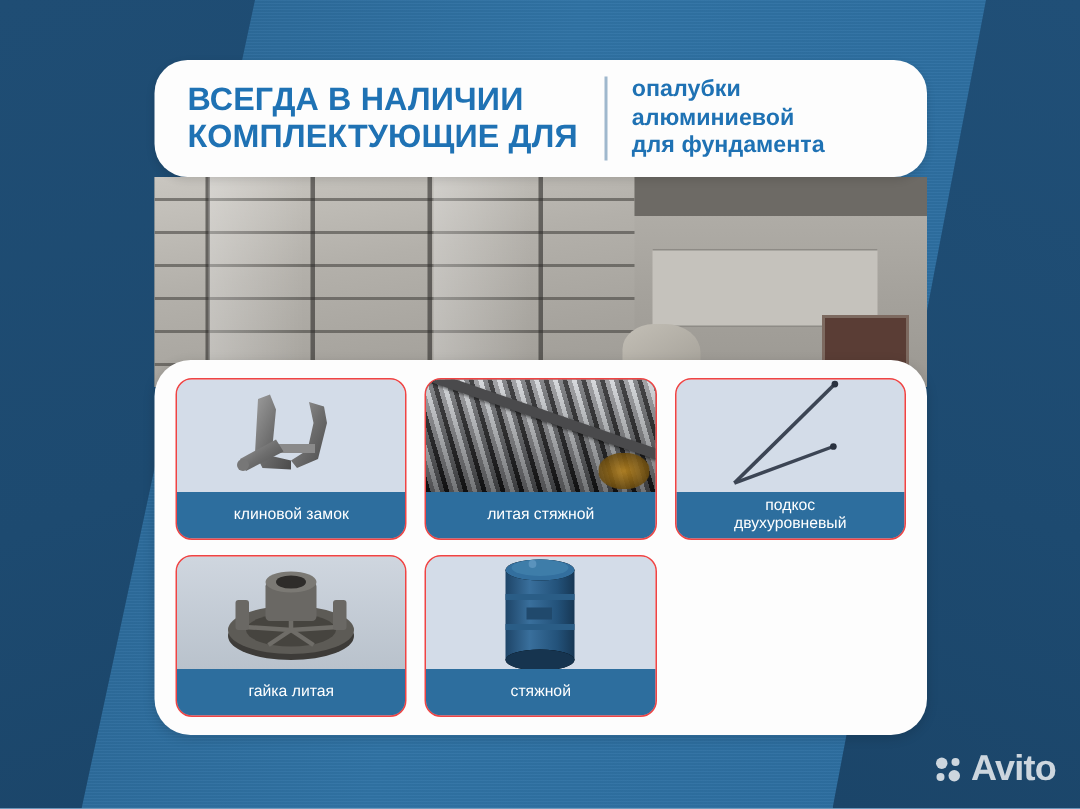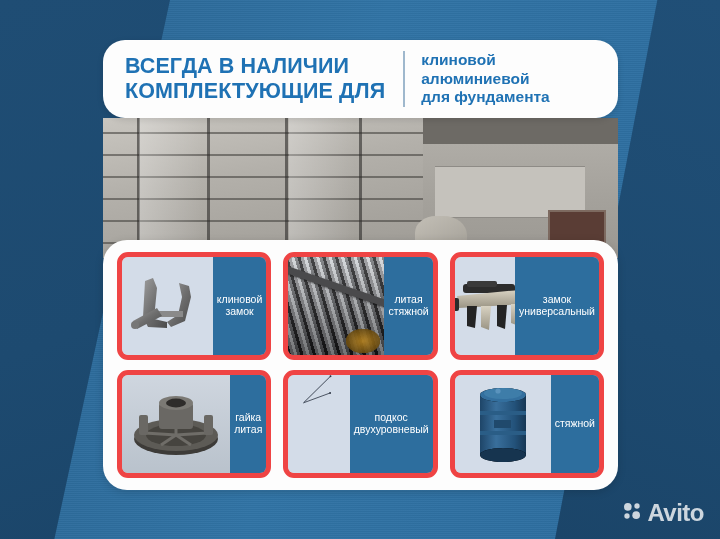--- a/index.html
+++ b/index.html
@@ -161,22 +161,23 @@
     grid-template-rows:repeat(2,1fr);
     gap:10px 12px;
     width:100%; height:100%;
   }
 
   .tile {
     position:relative;
     border-radius:11px;
     overflow:hidden;
     display:flex;
+    flex-direction:column;
     background:#fca5a5;
-    border:5px solid #ef4444;
+    border:1px solid #ef4444;
   }
   .tile-img {
     position:relative;
     flex:1 1 auto;
     overflow:hidden;
     background:#d3dce8;
   }
   .tile-cap {
     flex:0 0 31px;
     background:#2d6e9e;
@@ -232,21 +233,21 @@
   
   .brace { position:absolute; inset:0; }
 
   
   .barrel { position:absolute; left:50%; top:50%; transform:translate(-50%,-50%); }
 
   
   .avito {
     position:absolute;
     right:16px; bottom:14px;
-    display:flex; 
+    display:flex; align-items:center;
     gap:5px;
     opacity:.78;
     z-index:9;
   }
   .avito-dots { width:20px; height:20px; }
   .avito-word {
     font-size:24px;
     font-weight:bold;
     color:#ffffff;
     letter-spacing:-.5px;
@@ -260,21 +261,21 @@
 
   <div class="bg-base"></div>
   <div class="bg-texture"></div>
   <div class="bg-wedge-left"></div>
   <div class="bg-wedge-right"></div>
 
   <div class="header-card">
     <div class="headline">ВСЕГДА В НАЛИЧИИ
 КОМПЛЕКТУЮЩИЕ ДЛЯ</div>
     <div class="divider"></div>
-    <div class="subhead">клиновой
+    <div class="subhead">опалубки
 алюминиевой
 для фундамента</div>
   </div>
 
   <div class="hero">
     <div class="hero-sky"></div>
 
     <div class="panels">
       <div class="panel-line" style="top:14px"></div>
       <div class="panel-line" style="top:36px"></div>
@@ -324,40 +325,32 @@
       <div class="tile photo">
         <div class="tile-img">
           <div class="rebar"></div>
           <div class="rebar-shade"></div>
           <div class="rebar-strap"></div>
           <div class="rebar-rust"></div>
         </div>
         <div class="tile-cap">литая стяжной</div>
       </div>
 
+
       <div class="tile">
         <div class="tile-img">
-          <svg class="clamp" width="104" height="60" viewBox="0 0 104 60">
-            <defs>
-              <linearGradient id="tan" x1="0" y1="0" x2="0" y2="1">
-                <stop offset="0" stop-color="#d8d2c2"></stop>
-                <stop offset="1" stop-color="#9a9484"></stop>
-              </linearGradient>
-            </defs>
-            <rect x="30" y="8" width="52" height="9" rx="3" fill="#2c2c2c"></rect>
-            <path d="M24 20 L86 14 L94 20 L92 28 L26 32 Z" fill="url(#tan)"></path>
-            <rect x="6" y="22" width="20" height="13" rx="2" fill="#2b2b2b"></rect>
-            <path d="M34 30 L44 30 L42 52 L34 50 Z" fill="#242424"></path>
-            <path d="M48 30 L58 30 L56 54 L48 51 Z" fill="url(#tan)"></path>
-            <path d="M64 29 L74 29 L72 53 L64 50 Z" fill="#242424"></path>
-            <path d="M78 28 L88 28 L86 50 L78 47 Z" fill="url(#tan)"></path>
-            <rect x="34" y="5" width="30" height="6" rx="2" fill="#3a3a3a"></rect>
+          <svg class="brace" viewBox="0 0 150 72" preserveAspectRatio="none">
+            <line x1="38" y1="68" x2="104" y2="3" stroke="#3c4554" stroke-width="2.4"></line>
+            <line x1="38" y1="68" x2="103" y2="44" stroke="#3c4554" stroke-width="2.2"></line>
+            <circle cx="104" cy="3" r="2.2" fill="#2a3240"></circle>
+            <circle cx="103" cy="44" r="2.2" fill="#2a3240"></circle>
           </svg>
         </div>
-        <div class="tile-cap">замок универсальный</div>
+        <div class="tile-cap">подкос
+двухуровневый</div>
       </div>
 
       <div class="tile photo">
         <div class="tile-img" style="background:linear-gradient(to bottom,#cfd6df,#b9c2cc)">
           <svg class="castnut" width="110" height="70" viewBox="0 0 110 70">
             <defs>
               <radialGradient id="ng" cx="0.4" cy="0.3">
                 <stop offset="0" stop-color="#75736f"></stop>
                 <stop offset="1" stop-color="#3d3b38"></stop>
               </radialGradient>
@@ -377,33 +370,20 @@
             <ellipse cx="55" cy="14" rx="10" ry="4.4" fill="#2e2c2a"></ellipse>
             <rect x="18" y="26" width="9" height="20" rx="2" fill="#6a6864"></rect>
             <rect x="83" y="26" width="9" height="20" rx="2" fill="#6a6864"></rect>
           </svg>
         </div>
         <div class="tile-cap">гайка литая</div>
       </div>
 
       <div class="tile">
         <div class="tile-img">
-          <svg class="brace" viewBox="0 0 150 72" preserveAspectRatio="none">
-            <line x1="38" y1="68" x2="104" y2="3" stroke="#3c4554" stroke-width="2.4"></line>
-            <line x1="38" y1="68" x2="103" y2="44" stroke="#3c4554" stroke-width="2.2"></line>
-            <circle cx="104" cy="3" r="2.2" fill="#2a3240"></circle>
-            <circle cx="103" cy="44" r="2.2" fill="#2a3240"></circle>
-          </svg>
-        </div>
-        <div class="tile-cap">подкос
-двухуровневый</div>
-      </div>
-
-      <div class="tile">
-        <div class="tile-img">
           <svg class="barrel" width="62" height="78" viewBox="0 0 62 78">
             <defs>
               <linearGradient id="bg1" x1="0" y1="0" x2="1" y2="0">
                 <stop offset="0" stop-color="#1e4568"></stop>
                 <stop offset="0.35" stop-color="#396f9c"></stop>
                 <stop offset="0.75" stop-color="#23527a"></stop>
                 <stop offset="1" stop-color="#173754"></stop>
               </linearGradient>
             </defs>
             <rect x="8" y="10" width="46" height="60" fill="url(#bg1)"></rect>

